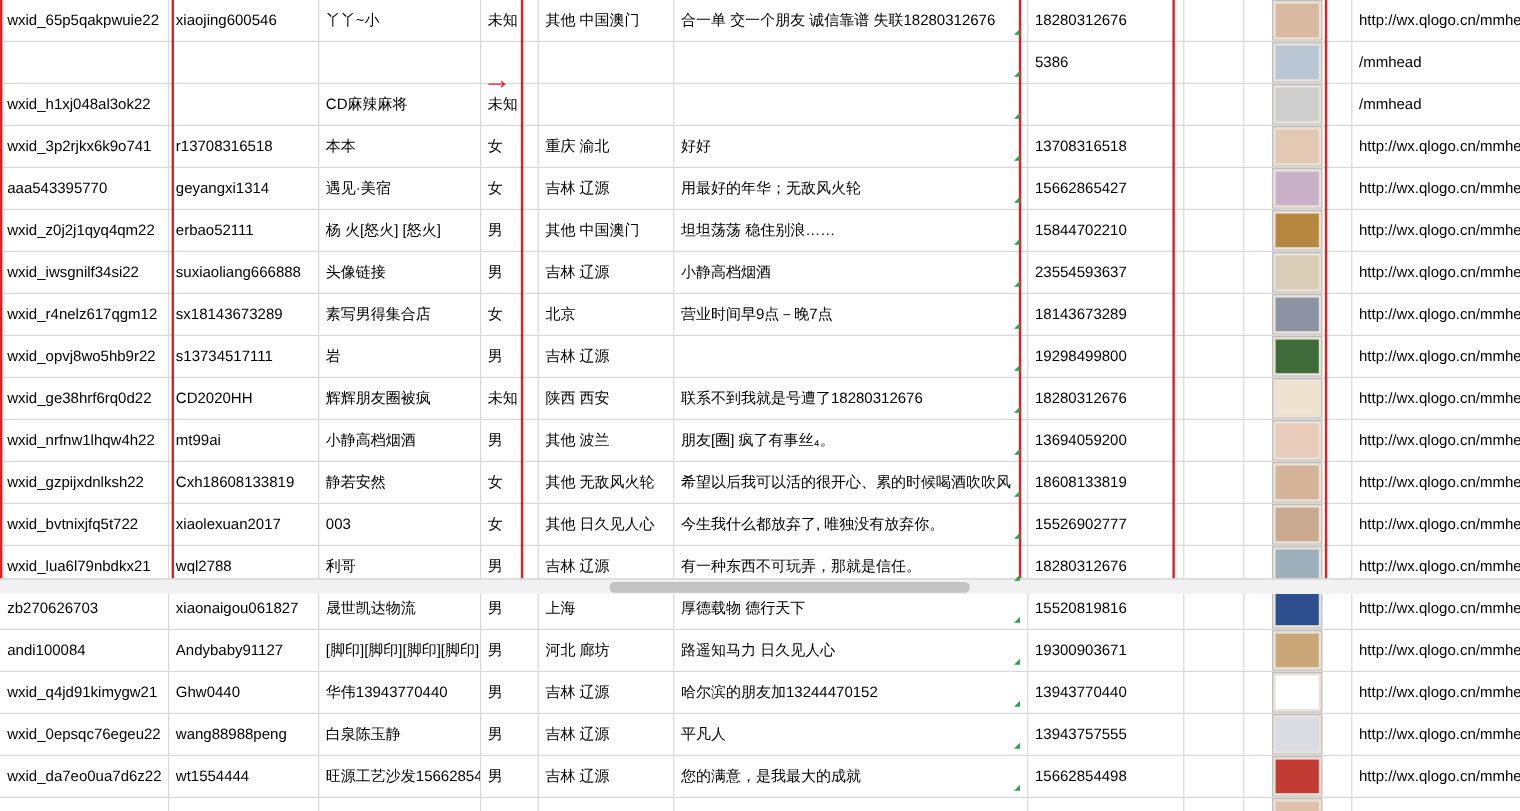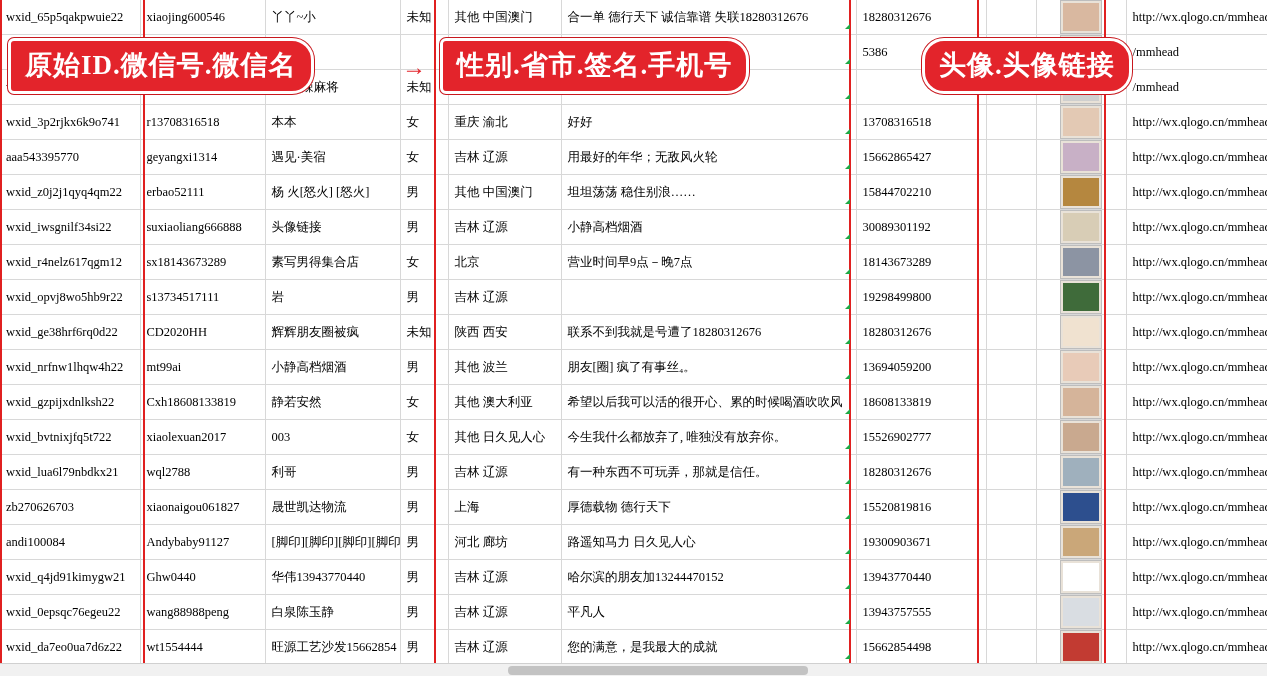--- a/index.html
+++ b/index.html
@@ -9,23 +9,22 @@
   }
   body {
     width: 1267px;
     height: 676px;
     overflow: hidden;
     font-family: "Liberation Sans", sans-serif;
   }
   #sheet {
     position: relative;
     width: 1267px;
-    height: 676px;
+    height: 495px;
     background: #ffffff;
-    font-family: Liberation Serif, serif;
   }
   table.grid {
     border-collapse: collapse;
     table-layout: fixed;
     width: 1267px;
     font-size: 12.5px;
     color: #000000;
   }
   table.grid td {
     border-right: 1px solid #d8d8d8;
@@ -165,21 +164,21 @@
         <col class="c8">
         <col class="c9">
     </colgroup>
     <tbody id="rows-body">
         <tr>
           <td class="idcol">wxid_65p5qakpwuie22</td>
           <td class="">xiaojing600546</td>
           <td class="">丫丫~小</td>
           <td class="gender">未知</td>
           <td class="">其他 中国澳门</td>
-          <td class="">合一单 德行天下 诚信靠谱 失联18280312676</td>
+          <td class="">合一单 交一个朋友 诚信靠谱 失联18280312676</td>
           <td class="">18280312676</td>
           <td class=""></td>
           <td class="thumb">
             <div class="thumbbox">
               <div class="inner" style="background: rgb(217, 184, 160);"></div>
             </div>
           </td>
           <td class="url">http://wx.qlogo.cn/mmhead</td>
         </tr>
         <tr>
@@ -262,21 +261,21 @@
           </td>
           <td class="url">http://wx.qlogo.cn/mmhead</td>
         </tr>
         <tr>
           <td class="idcol">wxid_iwsgnilf34si22</td>
           <td class="">suxiaoliang666888</td>
           <td class="">头像链接</td>
           <td class="gender">男</td>
           <td class="">吉林 辽源</td>
           <td class="">小静高档烟酒</td>
-          <td class="">30089301192</td>
+          <td class="">23554593637</td>
           <td class=""></td>
           <td class="thumb">
             <div class="thumbbox">
               <div class="inner" style="background: rgb(216, 205, 182);"></div>
             </div>
           </td>
           <td class="url">http://wx.qlogo.cn/mmhead</td>
         </tr>
         <tr>
           <td class="idcol">wxid_r4nelz617qgm12</td>
@@ -340,21 +339,21 @@
               <div class="inner" style="background: rgb(232, 203, 184);"></div>
             </div>
           </td>
           <td class="url">http://wx.qlogo.cn/mmhead</td>
         </tr>
         <tr>
           <td class="idcol">wxid_gzpijxdnlksh22</td>
           <td class="">Cxh18608133819</td>
           <td class="">静若安然</td>
           <td class="gender">女</td>
-          <td class="">其他 澳大利亚</td>
+          <td class="">其他 无敌风火轮</td>
           <td class="">希望以后我可以活的很开心、累的时候喝酒吹吹风</td>
           <td class="">18608133819</td>
           <td class=""></td>
           <td class="thumb">
             <div class="thumbbox">
               <div class="inner" style="background: rgb(213, 180, 154);"></div>
             </div>
           </td>
           <td class="url">http://wx.qlogo.cn/mmhead</td>
         </tr>
@@ -489,24 +488,21 @@
       </tbody>
   </table>
 
   <div class="selbar left"></div>
   <div class="selbar mid1"></div>
   <div class="selbar mid2"></div>
   <div class="selbar mid3"></div>
   <div class="selbar mid4"></div>
   <div class="selbar mid5"></div>
 
-  <div class="banner b1">原始ID.微信号.微信名</div>
   <div class="arrow">→</div>
-  <div class="banner b2">性别.省市.签名.手机号</div>
-  <div class="banner b3">头像.头像链接</div>
 
   <div class="hscroll">
     <div class="thumb"></div>
   </div>
 
 <div class="greenmark" style="left: 845px; top: 24px;"></div>
     <div class="greenmark" style="left: 845px; top: 59px;"></div>
     <div class="greenmark" style="left: 845px; top: 94px;"></div>
     <div class="greenmark" style="left: 845px; top: 129px;"></div>
     <div class="greenmark" style="left: 845px; top: 164px;"></div>

